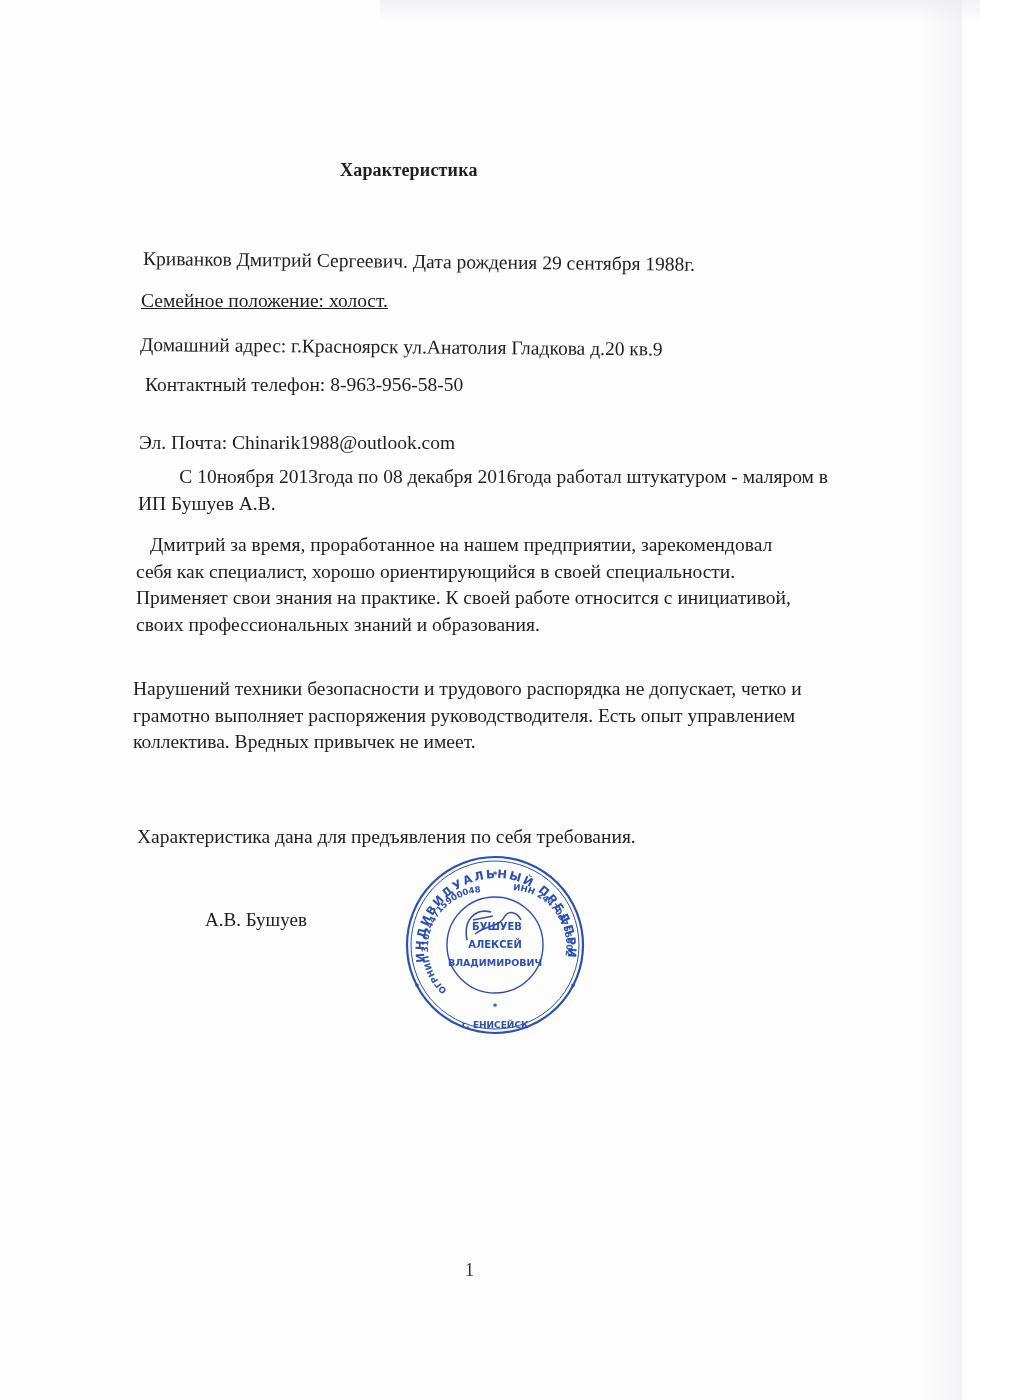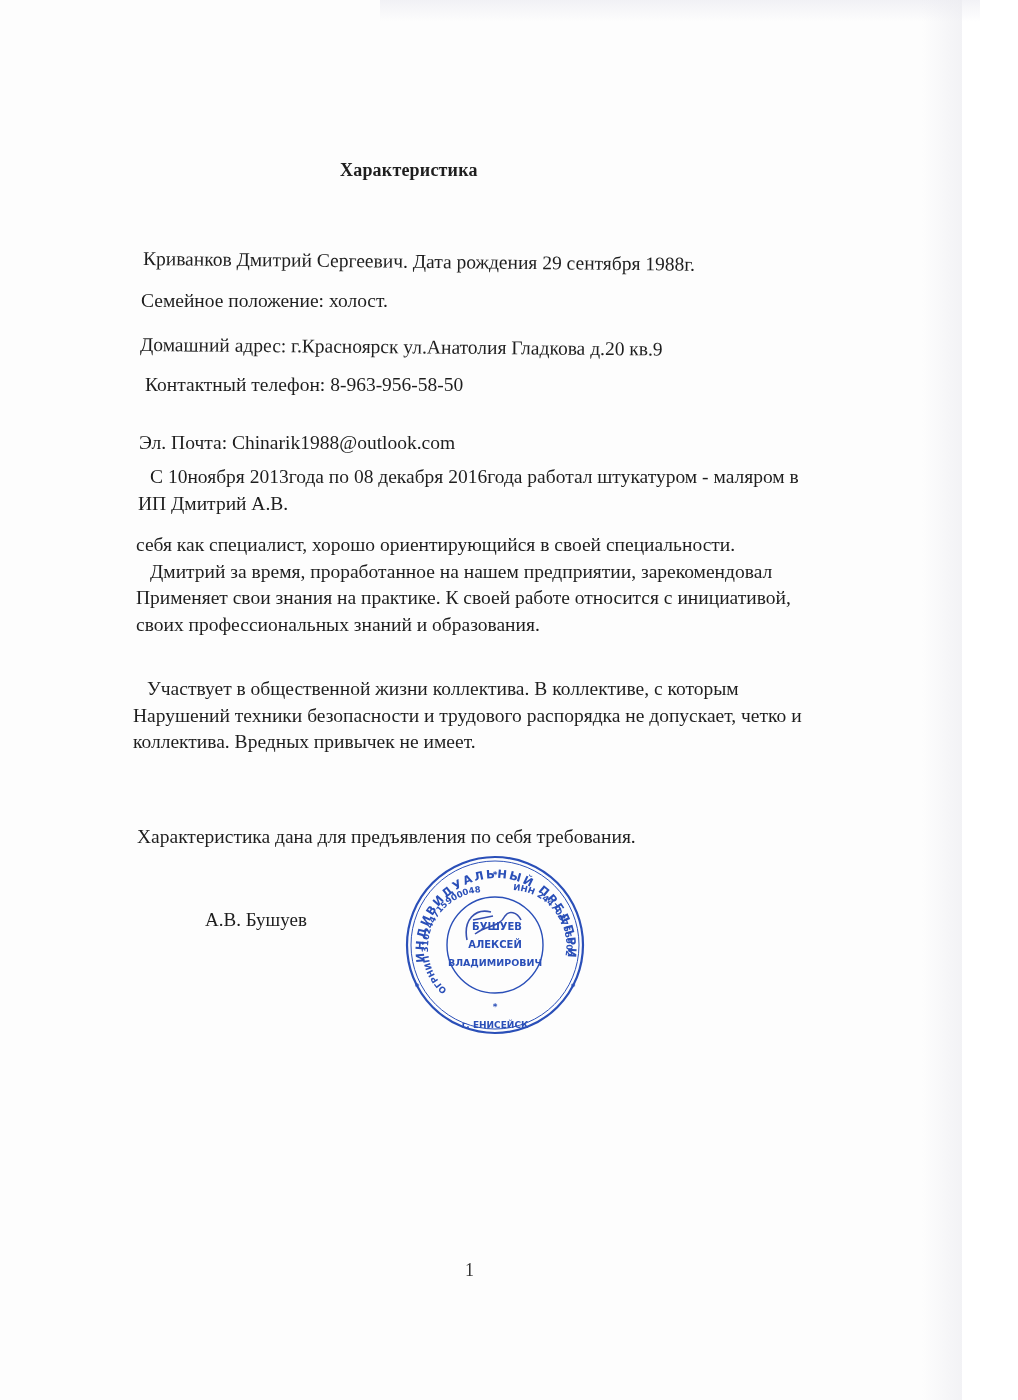--- a/index.html
+++ b/index.html
@@ -27,40 +27,40 @@
 </head>
 <body>
 
 <div class="page">
   <div class="scan-top"></div>
   <div class="scan-edge"></div>
 
   <div class="title">Характеристика</div>
 
   <div class="line" style="left:143px; top:248px; transform: rotate(0.6deg);">Криванков Дмитрий Сергеевич. Дата рождения 29 сентября 1988г.</div>
-  <div class="line" style="left:141px; top:290px;">Семейное положение: холост.</div>
+  <div class="line" style="left:141px; top:290px;text-decoration:underline;">Семейное положение: холост.</div>
   <div class="line" style="left:140px; top:334px; transform: rotate(0.5deg);">Домашний адрес: г.Красноярск ул.Анатолия Гладкова д.20 кв.9</div>
   <div class="line" style="left:145px; top:374px;text-align:right;">Контактный телефон: 8-963-956-58-50</div>
   <div class="line" style="left:139px; top:432px;">Эл. Почта: Chinarik1988@outlook.com</div>
 
   <div class="para" style="left:138px; top:464px;">
-    <span class="ln" style="padding-left:12px;">С 10ноября 2013года по 08 декабря 2016года работал штукатуром - маляром в</span>
-    <span class="ln">ИП Дмитрий А.В.</span>
+    <span class="ln" style="padding-left:12px;text-align:right;">С 10ноября 2013года по 08 декабря 2016года работал штукатуром - маляром в</span>
+    <span class="ln">ИП Бушуев А.В.</span>
   </div>
 
   <div class="para" style="left:136px; top:532px;">
+    <span class="ln" style="padding-left:14px;">Дмитрий  за время, проработанное на нашем предприятии, зарекомендовал</span>
     <span class="ln">себя как специалист, хорошо ориентирующийся в своей специальности.</span>
-    <span class="ln" style="padding-left:14px;">Дмитрий  за время, проработанное на нашем предприятии, зарекомендовал</span>
     <span class="ln">Применяет свои знания на практике. К своей работе относится с инициативой,</span>
     <span class="ln">своих профессиональных знаний и образования.</span>
   </div>
 
   <div class="para" style="left:133px; top:676px;">
-    <span class="ln" style="padding-left:14px;">Участвует в общественной жизни коллектива. В коллективе, с которым</span>
     <span class="ln">Нарушений техники безопасности и трудового распорядка не допускает, четко и</span>
+    <span class="ln">грамотно выполняет распоряжения руководстводителя. Есть опыт управлением</span>
     <span class="ln">коллектива. Вредных привычек не имеет.</span>
   </div>
 
   <div class="line" style="left:137px; top:826px;">Характеристика дана для предъявления по себя требования.</div>
 
   <div class="signer">А.В. Бушуев</div>
 
   <div class="stamp">
     <svg viewBox="0 0 200 190">
       <defs>

